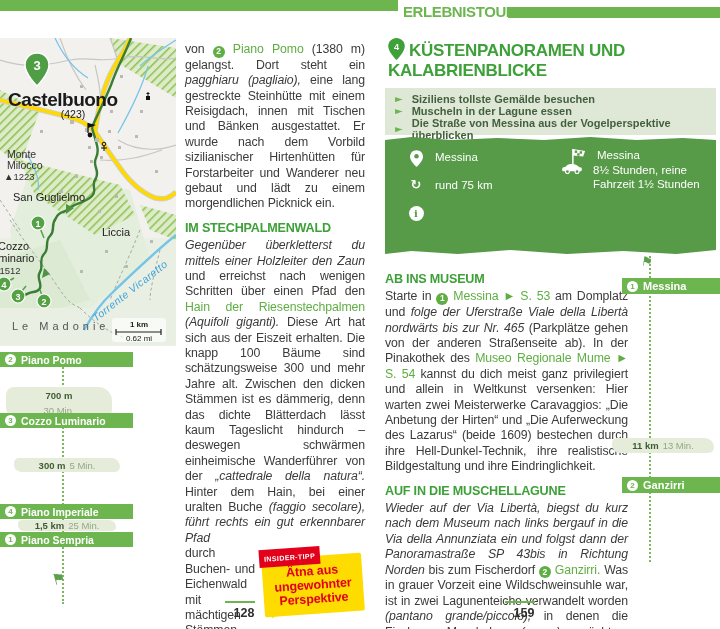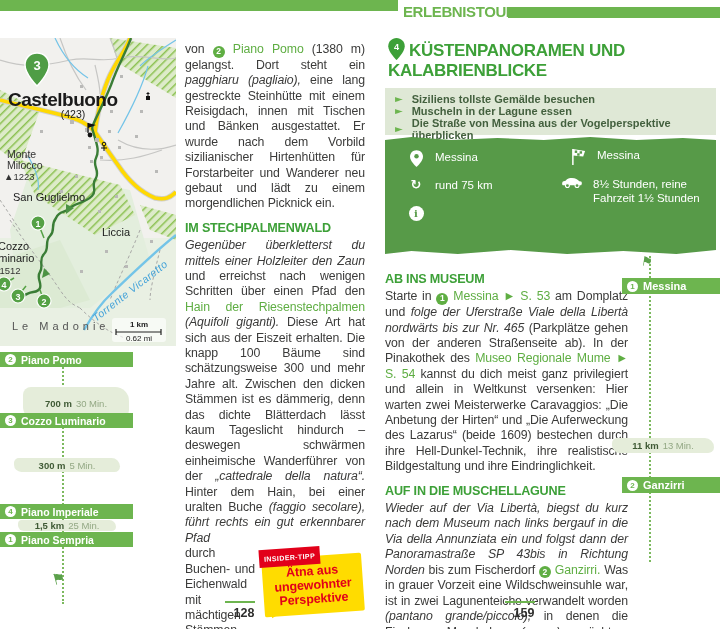--- a/index.html
+++ b/index.html
@@ -242,21 +242,21 @@
       <line x1="161" y1="291" x2="161" y2="297" stroke="#222" stroke-width="1.2"></line>
       <text x="139" y="303" font-size="8" fill="#222" text-anchor="middle">0.62 mi</text>
     </g>
   </svg>
 
   <div class="tl-dots" style="left:62px;top:352px;height:252px;"></div>
   <div class="tl-stop tl-left-stop" style="left:0;top:352px;">
     <span class="cn">2</span>
     <span>Piano Pomo</span>
   </div>
-  <div class="tl-leg" style="left:23px;top:387px;width:106px;height:32px;">
+  <div class="tl-leg" style="left:6px;top:387px;width:106px;height:32px;flex-direction:column;">
     <span class="leg-dist">700 m</span>
     <span class="leg-time">30 Min.</span>
   </div>
   <div class="tl-stop tl-left-stop" style="left:0;top:413px;">
     <span class="cn">3</span>
     <span>Cozzo Luminario</span>
   </div>
   <div class="tl-leg" style="left:14px;top:458px;width:106px;height:14px;">
     <span class="leg-dist">300 m</span>
     <span class="leg-time">5 Min.</span>
@@ -335,21 +335,21 @@
           <rect x="9.2" y="3.4" width="2.6" height="2.6" fill="#579a48"></rect>
           <rect x="6.6" y="5.6" width="2.6" height="2.6" fill="#579a48"></rect>
         </svg>
       </span>
       <span>Messina</span>
     </div>
     <div class="ib-item" style="left:22px;top:41px;">
       <span class="ib-ic ic-glyph glyph">↻</span>
       <span>rund 75 km</span>
     </div>
-    <div class="ib-item" style="left:176px;top:40px;width:140px;">
+    <div class="ib-item" style="left:176px;top:26px;width:140px;">
       <span class="ib-ic">
         <svg viewBox="0 0 24 12" width="22" height="11">
           <path d="M2 9 C1 9 1 6 2 5 L5 4 C7 1.5 9 1 12 1 C16 1 18 2.5 20 4.5 L22 5 C23 5.5 23 8 22 9 Z" fill="#fff"></path>
           <circle cx="7" cy="9.4" r="2.2" fill="#579a48" stroke="#fff" stroke-width="1.2"></circle>
           <circle cx="17.5" cy="9.4" r="2.2" fill="#579a48" stroke="#fff" stroke-width="1.2"></circle>
         </svg>
       </span>
       <span>8½ Stunden, reine Fahrzeit 1½ Stunden</span>
     </div>
     <div class="ib-item" style="left:22px;top:69px;width:290px;">

